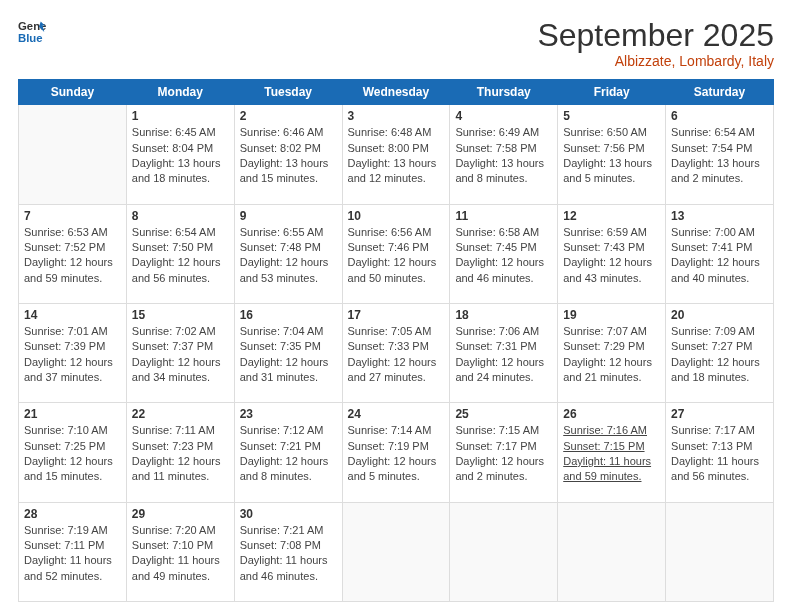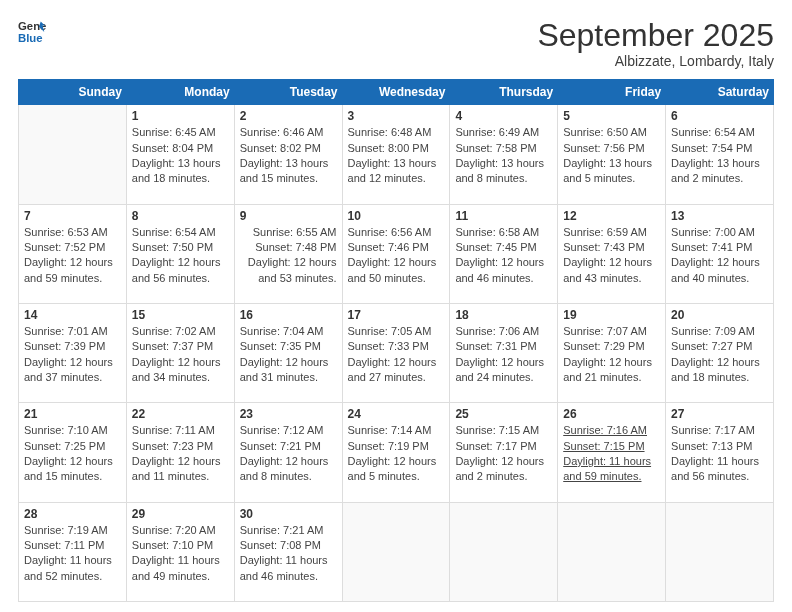--- a/index.html
+++ b/index.html
@@ -36,36 +36,36 @@
       text-align: right;
     }
     .month-title {
       font-size: 32px;
       font-weight: normal;
       color: #333;
       line-height: 1.1;
     }
     .location {
       font-size: 14px;
-      color: #404040;
+      color: #c2410c;
     }
     .calendar {
       flex: 1;
       border: 1px solid #ccc;
       border-collapse: collapse;
       width: 100%;
       table-layout: fixed;
     }
     .calendar th {
       background-color: #1a6bb5;
       color: #fff;
       font-size: 12px;
       font-weight: bold;
       padding: 5px 4px;
-      text-align: right;
+      text-align: center;
       border: 1px solid #1a6bb5;
     }
     .calendar td {
       border: 1px solid #ddd;
       vertical-align: top;
       padding: 4px 5px;
       font-size: 9.5px;
       color: #333;
       height: 82px;
       width: calc(100% / 7);
@@ -176,21 +176,21 @@
           </td>
           <td>
             <span class="day-number">8</span>
             <div class="day-info" style="white-space: pre-line;">Sunrise: 6:54 AM
 Sunset: 7:50 PM
 Daylight: 12 hours
 and 56 minutes.</div>
           </td>
           <td>
             <span class="day-number">9</span>
-            <div class="day-info" style="white-space: pre-line; text-align: right;">Sunrise: 6:55 AM
+            <div class="day-info" style="white-space: pre-line;">Sunrise: 6:55 AM
 Sunset: 7:48 PM
 Daylight: 12 hours
 and 53 minutes.</div>
           </td>
           <td>
             <span class="day-number">10</span>
             <div class="day-info" style="white-space: pre-line;">Sunrise: 6:56 AM
 Sunset: 7:46 PM
 Daylight: 12 hours
 and 50 minutes.</div>

